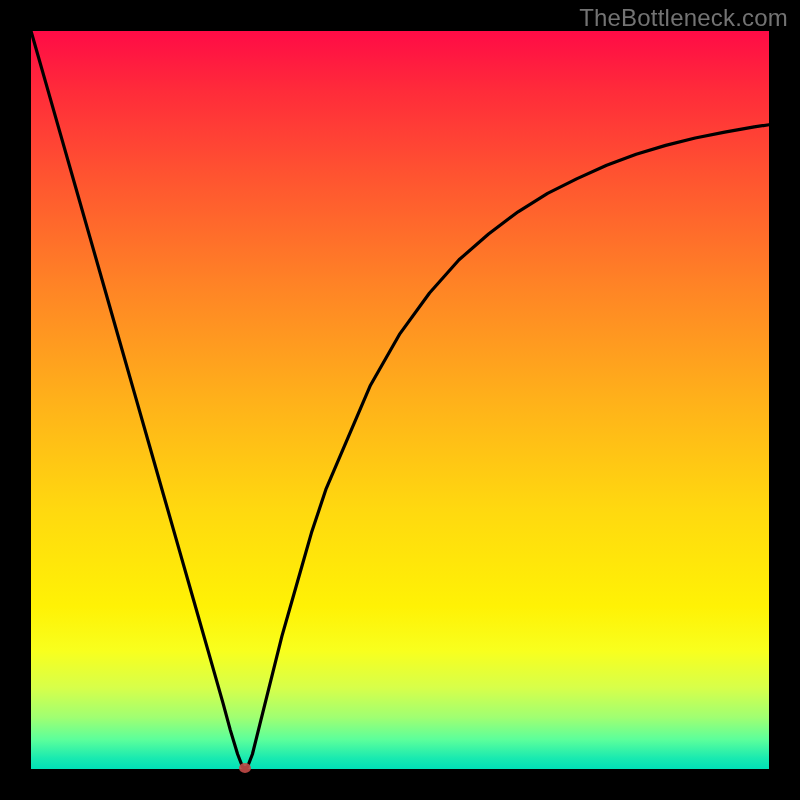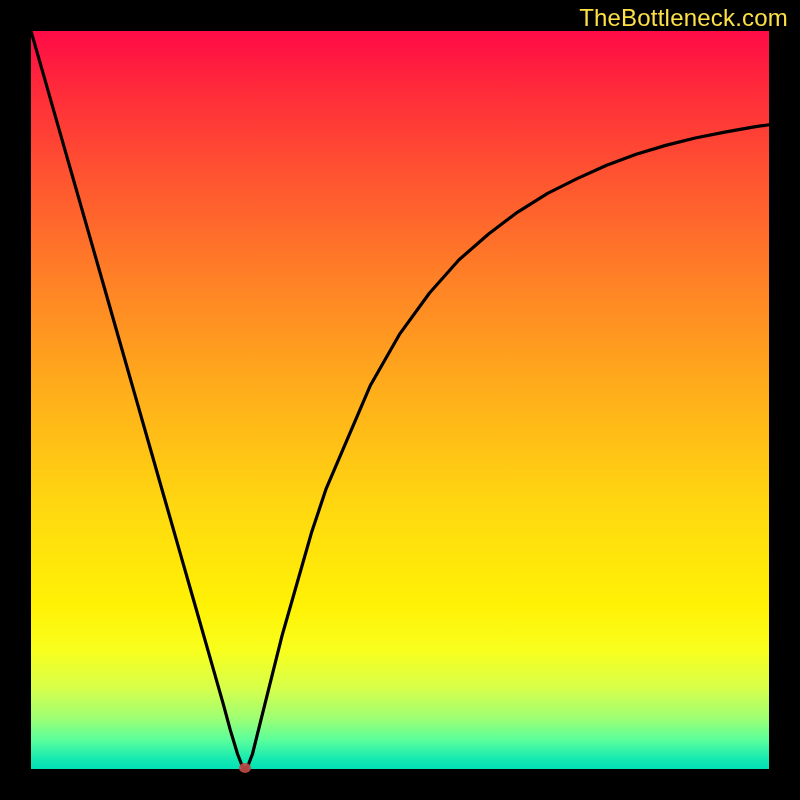--- a/index.html
+++ b/index.html
@@ -14,21 +14,21 @@
   .frame {
     position: relative;
     width: 800px;
     height: 800px;
     background: #000;
   }
   .watermark {
     position: absolute;
     top: 4px;
     right: 12px;
-    color: #fde047;
+    color: #737373;
     font-size: 24px;
     font-weight: 400;
     letter-spacing: 0.2px;
     z-index: 10;
   }
   .plot-area {
     position: absolute;
     left: 31px;
     top: 31px;
     width: 738px;

